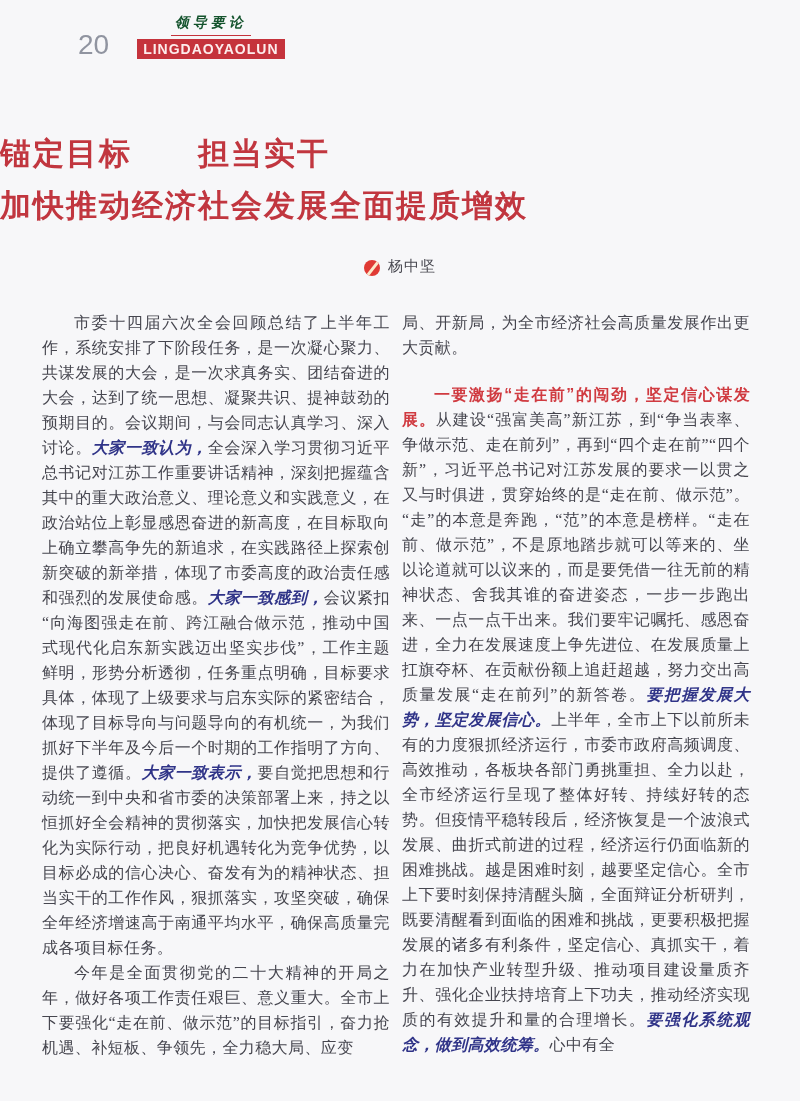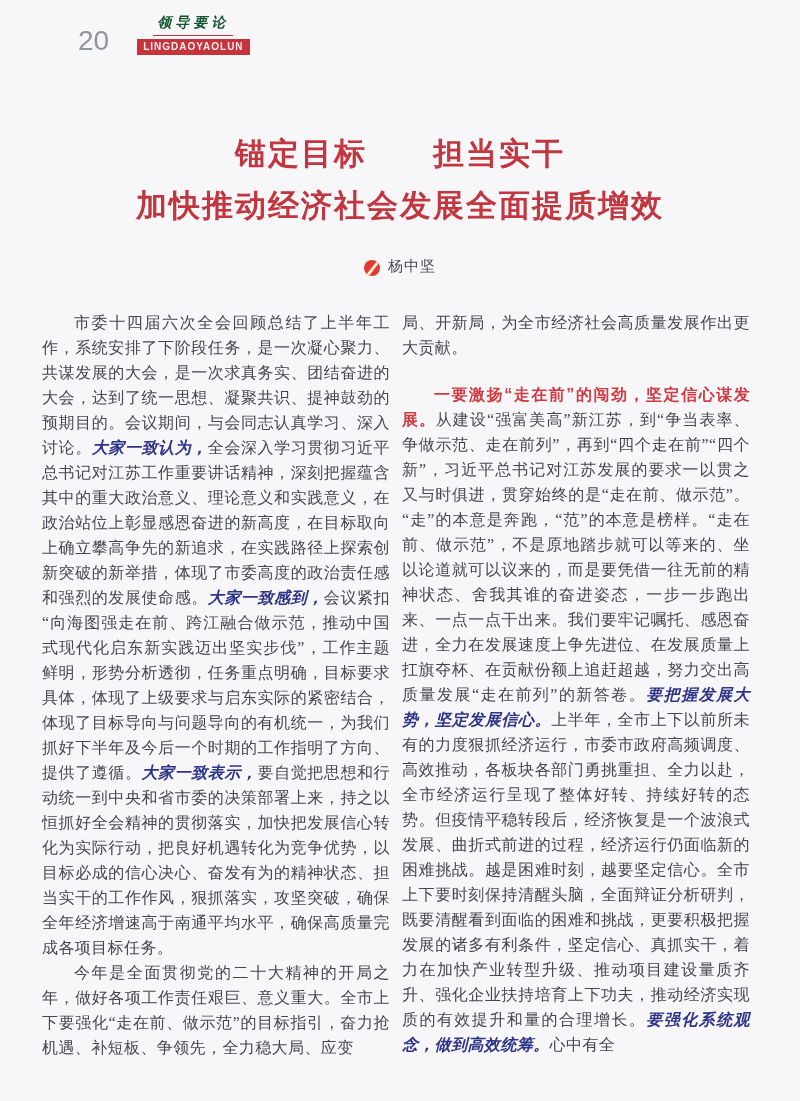--- a/index.html
+++ b/index.html
@@ -15,25 +15,25 @@
   .header{position:absolute;top:12px;left:46px;display:flex;align-items:flex-end;gap:28px;margin-left:32px;}
   .page-num{font-family:"Liberation Sans","DejaVu Sans",sans-serif;font-size:28px;color:#9094a0;line-height:1;padding-top:4px;}
   .masthead{display:flex;flex-direction:column;align-items:center;}
   .masthead-script{
     font-style:italic;font-weight:bold;font-size:14px;color:#14532d;
     letter-spacing:4px;border-bottom:1px solid #c5333c;padding:2px 4px 3px 4px;
   }
   .masthead-box{
     margin-top:3px;background:#c5333c;color:#fdecec;
     font-family:"Liberation Sans","DejaVu Sans",sans-serif;
-    font-size:10px;font-weight:bold;letter-spacing:1px;
+    font-size:14px;font-weight:bold;letter-spacing:1px;
     padding:3px 6px;line-height:1;
   }
   
-  .title-block{position:absolute;top:136px;left:0;width:800px;text-align:center;}
+  .title-block{position:absolute;top:136px;left:0;width:800px;}
   .title-line{
     font-size:31px;font-weight:bold;color:#c1363f;
     letter-spacing:2px;line-height:1.15;margin:0 0 16px 0;
   }
   
   .author-row{position:absolute;top:257px;left:0;width:800px;display:flex;justify-content:center;align-items:flex-end;gap:8px;}
   .author-icon{
     width:16px;height:16px;border-radius:50%;background:#e03a34;position:relative;overflow:hidden;flex:0 0 auto;
   }
   .author-icon::after{

